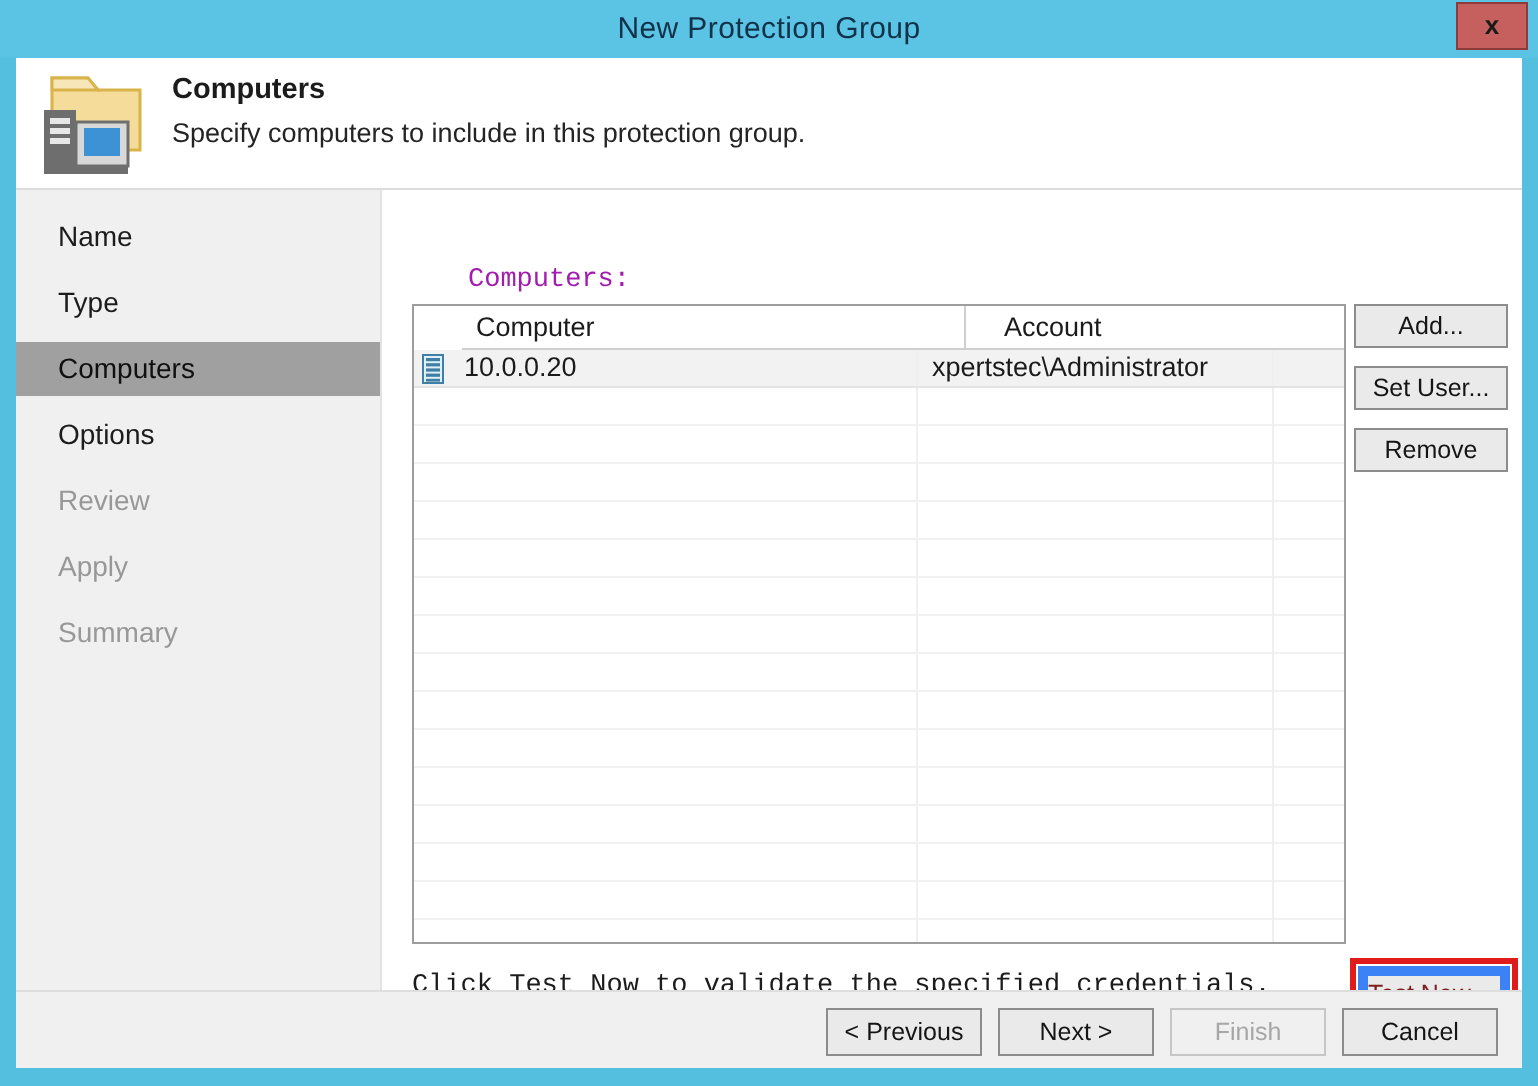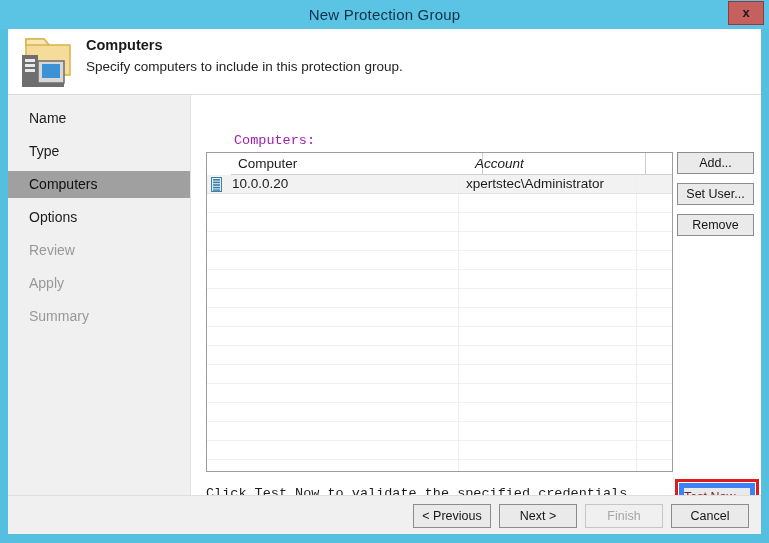--- a/index.html
+++ b/index.html
@@ -168,21 +168,21 @@
     color: #1b1b1b;
     padding-left: 7px;
     box-sizing: border-box;
     border-right: 1px solid #cfcfcf;
     font-family: "Liberation Sans", sans-serif;
     cursor: pointer;
     white-space: nowrap;
     overflow: hidden;
   }
   #th-computer { left: 0;   width: 252px; }
-  #th-account  { left: 237px; width: 178px; font-style: italic; }
+  #th-account  { left: 264px; width: 178px; }
   #th-blank    { left: 430px; width: 35px; border-right: none; }
 
   #tbody {
     position: relative;
     height: 297px;
   }
   .trow {
     position: relative;
     height: 19px;
     border-bottom: 1px solid #f1f1f1;

